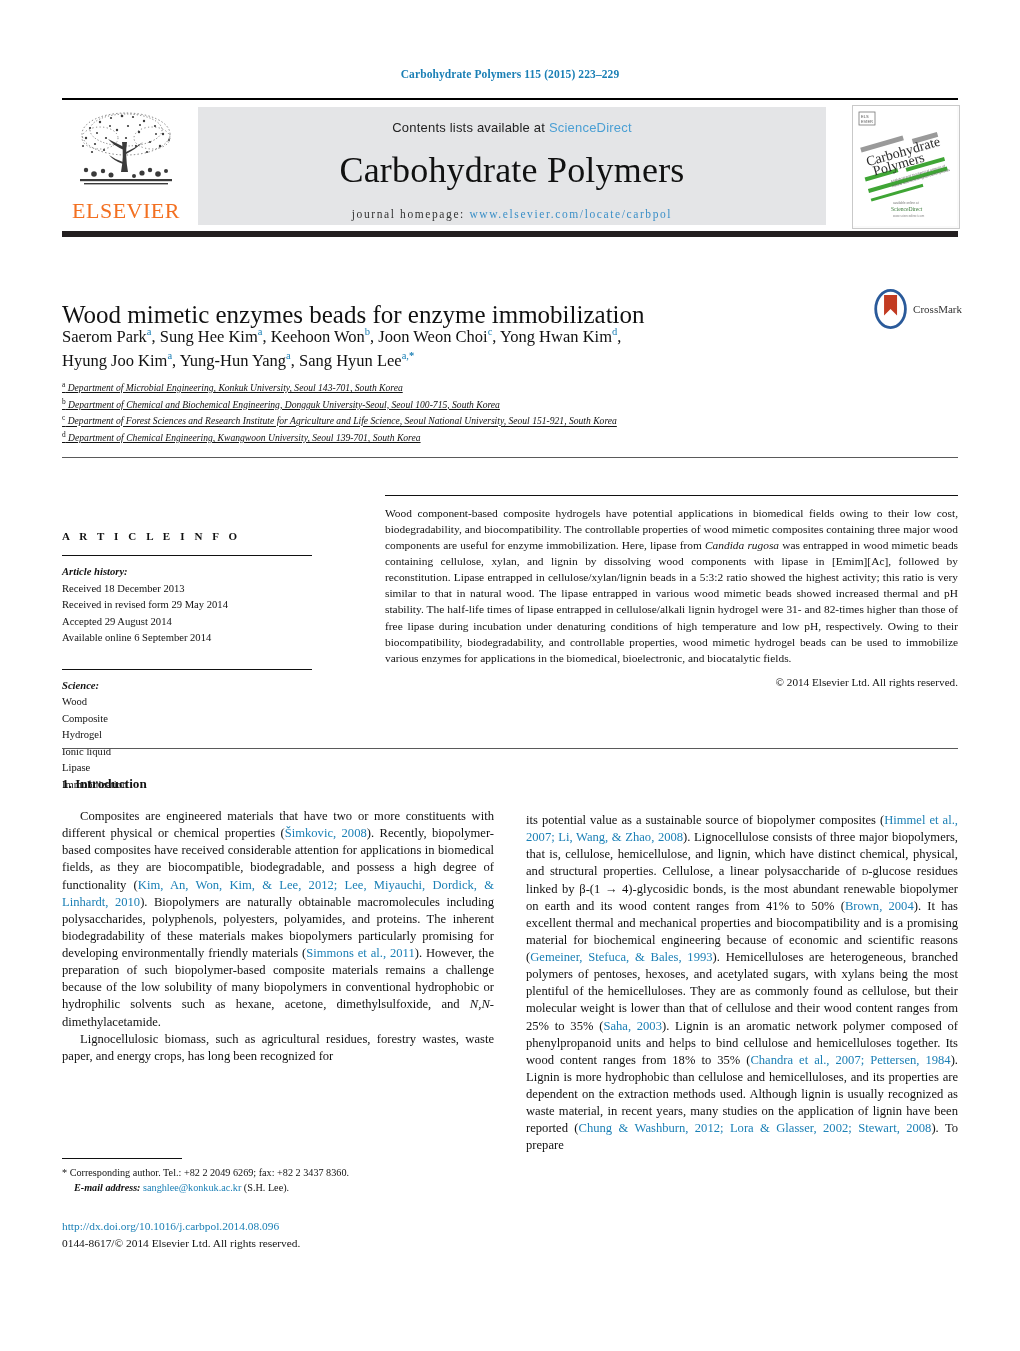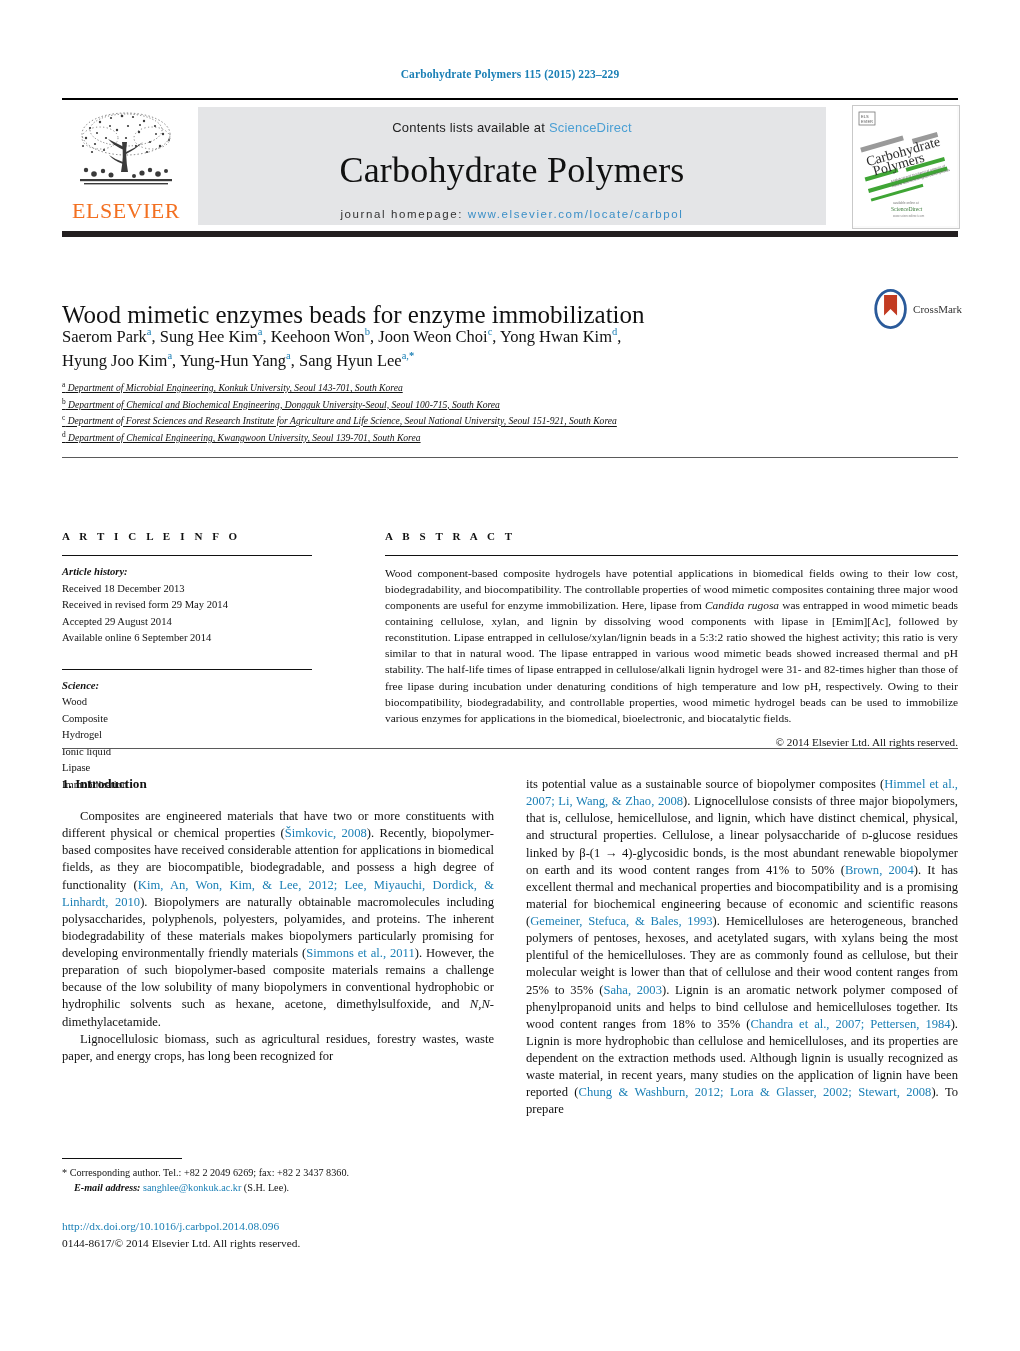--- a/index.html
+++ b/index.html
@@ -93,21 +93,21 @@
     color: #4a9fd4;
   }
   .journal-title {
     font-family: "Liberation Serif", serif;
     font-size: 36px;
     color: #111;
     margin-top: 14px;
     letter-spacing: 0.2px;
   }
   .homepage-line {
-    font-family: Liberation Sans, sans-serif;
+    font-family: Liberation Serif, serif;
     font-size: 11.5px;
     color: #333;
     margin-top: 17px;
     letter-spacing: 1.6px;
   }
   .homepage-line .url { color: #3b8fc7; }
 
   .cover-thumb {
     position: absolute;
     left: 790px;
@@ -279,21 +279,21 @@
   .para {
     font-family: "Liberation Serif", serif;
     font-size: 12.6px;
     line-height: 1.36;
     text-align: justify;
     color: #111;
     margin: 0;
     text-indent: 18px;
     hyphens: auto;
   }
-  .para.cont { text-indent: 0; }
+  .para.cont { text-indent: 0; margin-top: 36px; }
   .para i { font-style: italic; }
   a.cite, .cite {
     color: #1a7fb5;
     text-decoration: none;
   }
 
   
   .foot-rule {
     position: absolute;
     left: 62px;
@@ -474,21 +474,20 @@
       <div>Wood</div>
       <div>Composite</div>
       <div>Hydrogel</div>
       <div>Ionic liquid</div>
       <div>Lipase</div>
       <div>Immobilization</div>
     </div>
   </div>
 
   <div class="abs-col">
-    <div class="sec-head">A B S T R A C T</div>
     <div class="abs-rule"></div>
     <div class="abs-body">Wood component-based composite hydrogels have potential applications in biomedical fields owing to their low cost, biodegradability, and biocompatibility. The controllable properties of wood mimetic composites containing three major wood components are useful for enzyme immobilization. Here, lipase from <i>Candida rugosa</i> was entrapped in wood mimetic beads containing cellulose, xylan, and lignin by dissolving wood components with lipase in [Emim][Ac], followed by reconstitution. Lipase entrapped in cellulose/xylan/lignin beads in a 5:3:2 ratio showed the highest activity; this ratio is very similar to that in natural wood. The lipase entrapped in various wood mimetic beads showed increased thermal and pH stability. The half-life times of lipase entrapped in cellulose/alkali lignin hydrogel were 31- and 82-times higher than those of free lipase during incubation under denaturing conditions of high temperature and low pH, respectively. Owing to their biocompatibility, biodegradability, and controllable properties, wood mimetic hydrogel beads can be used to immobilize various enzymes for applications in the biomedical, bioelectronic, and biocatalytic fields.</div>
     <div class="abs-copy">© 2014 Elsevier Ltd. All rights reserved.</div>
   </div>
 
   <div class="rule-bottom"></div>
 
   <div class="col-left">
     <div class="h2">1.  Introduction</div>
     <p class="para">Composites are engineered materials that have two or more constituents with different physical or chemical properties (<span class="cite">Šimkovic, 2008</span>). Recently, biopolymer-based composites have received considerable attention for applications in biomedical fields, as they are biocompatible, biodegradable, and possess a high degree of functionality (<span class="cite">Kim, An, Won, Kim, &amp; Lee, 2012; Lee, Miyauchi, Dordick, &amp; Linhardt, 2010</span>). Biopolymers are naturally obtainable macromolecules including polysaccharides, polyphenols, polyesters, polyamides, and proteins. The inherent biodegradability of these materials makes biopolymers particularly promising for developing environmentally friendly materials (<span class="cite">Simmons et al., 2011</span>). However, the preparation of such biopolymer-based composite materials remains a challenge because of the low solubility of many biopolymers in conventional hydrophobic or hydrophilic solvents such as hexane, acetone, dimethylsulfoxide, and <i>N,N</i>-dimethylacetamide.</p>

